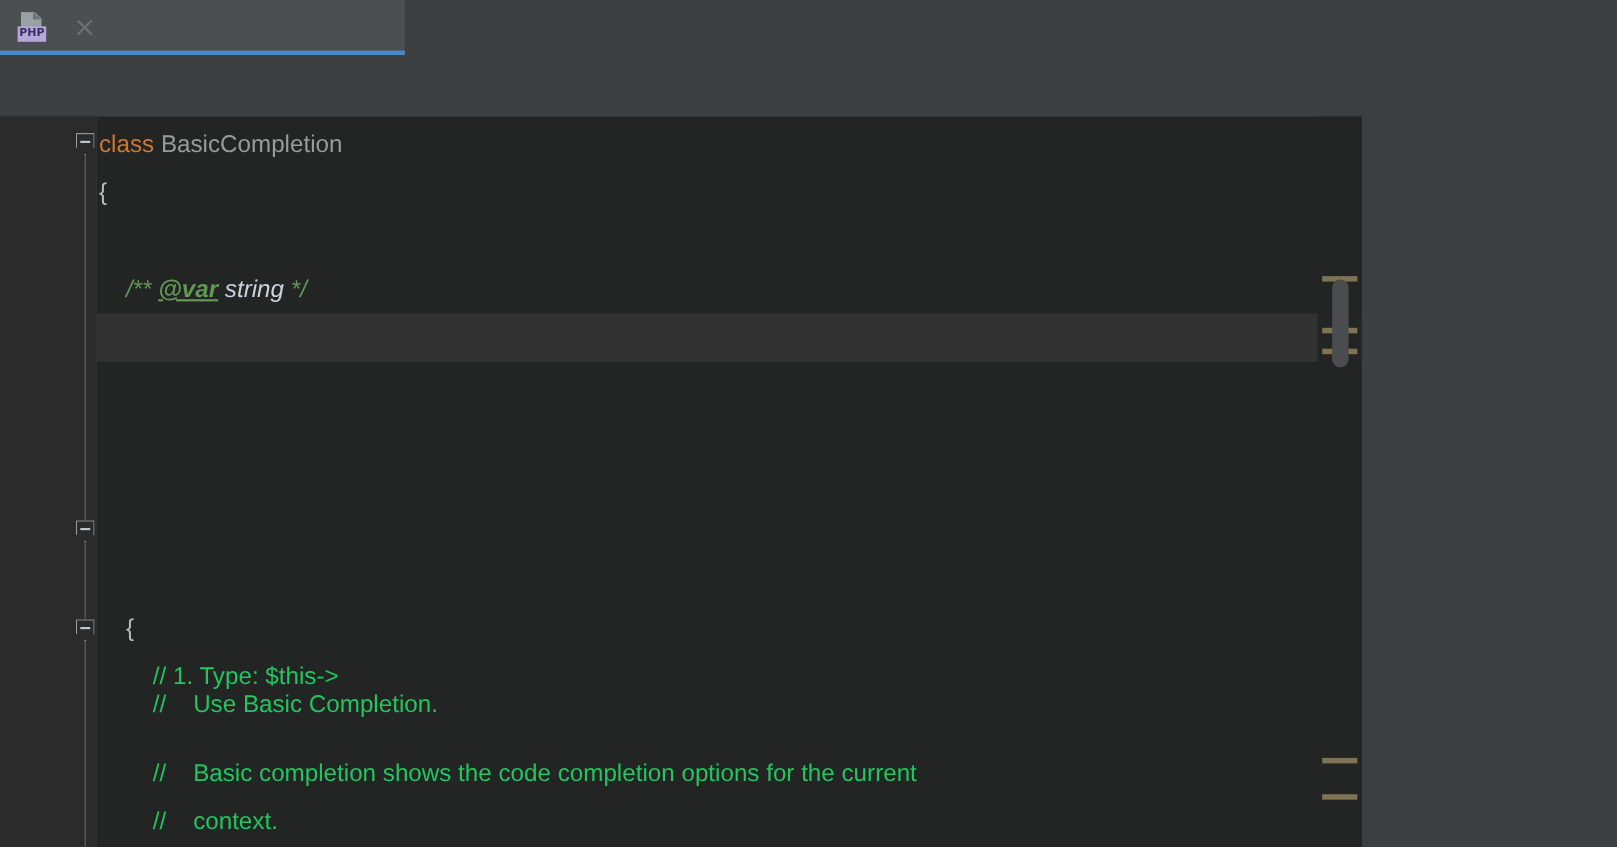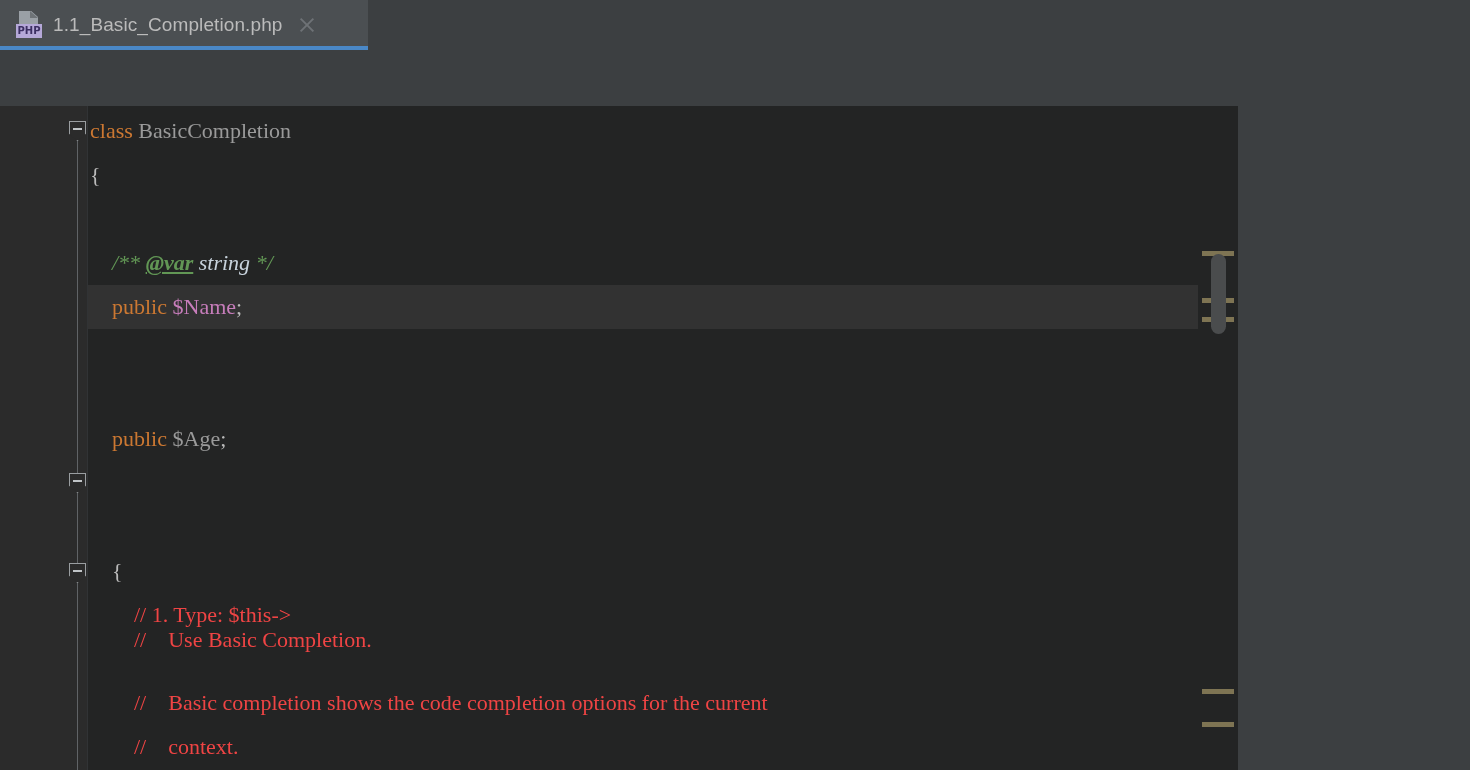--- a/index.html
+++ b/index.html
@@ -206,37 +206,37 @@
   .margin-guide {
     position: absolute;
     left: 1338px; top: 0;
     width: 1px; height: 664px;
     background: #4a4a4a;
   }
   .code-lines {
     position: absolute;
     left: 90px; top: 0;
     width: 1380px; height: 664px;
-    font-family: Liberation Serif, serif;
+    font-family: Liberation Sans, sans-serif;
     font-size: 22px;
   }
   .cl {
     position: absolute;
     left: 0;
     height: 44px;
     line-height: 44px;
     white-space: pre;
     color: #a9b7c6;
   }
   .kw   { color: #cc7832; }
   .id   { color: #9a9a9a; }
   .brace{ color: #bbbbbb; }
   .var  { color: #c77dbb; }
   .gray { color: #9a9a9a; }
-  .cmt  { color: #ef4444; text-align: center; }
+  .cmt  { color: #22c55e; text-align: center; }
   .doc  { color: #629755; font-style: italic; }
   .doctag {
     color: #629755;
     font-style: italic;
     font-weight: bold;
     text-decoration: underline;
   }
   .doctype { color: #c8d3dd; font-style: italic; }
 
   
@@ -323,21 +323,20 @@
 
 <div id="app">
 
   <div class="tabbar">
     <div class="tab">
       <div class="php-icon">
         <div class="page"></div>
         <div class="corner"></div>
         <div class="badge">PHP</div>
       </div>
-      <span class="tab-title">1.1_Basic_Completion.php</span>
       <span class="tab-close"></span>
     </div>
     <div class="tab-underline"></div>
     <div class="kebab">
       <i></i>
         <i></i>
         <i></i>
     </div>
   </div>
 
@@ -364,23 +363,21 @@
     <div class="fold-marker" style="top:457px">
       <div class="shield"></div>
         <div class="minus"></div>
     </div>
 
     <div class="code-lines" id="code-lines">
         <div class="cl" style="top: 3px;"><span class="kw">class</span><span> </span><span class="id">BasicCompletion</span></div>
         <div class="cl" style="top: 47px;"><span class="brace">{</span></div>
         <div class="cl" style="top: 91px;"></div>
         <div class="cl" style="top: 135px; text-align: right;"><span class="doc">    /** </span><span class="doctag">@var</span><span class="doc"> </span><span class="doctype">string</span><span class="doc"> */</span></div>
-        <div class="cl" style="top: 179px;"><span>    </span><span class="kw">public</span><span> </span><span class="var">$Name</span><span class="brace">;</span></div>
         <div class="cl" style="top: 223px;"></div>
-        <div class="cl" style="top: 311px;"><span>    </span><span class="kw">public</span><span> </span><span class="gray">$Age</span><span class="brace">;</span></div>
         <div class="cl" style="top: 355px;"></div>
         <div class="cl" style="top: 443px;"><span class="brace">    {</span></div>
         <div class="cl" style="top: 487px;"><span class="cmt">        // 1. Type: $this-&gt;</span></div>
         <div class="cl" style="top: 512px;"><span class="cmt">        //    Use Basic Completion.</span></div>
         <div class="cl" style="top: 619px;"><span class="cmt">        //    context.</span></div>
         <div class="cl" style="top: 575px;"><span class="cmt">        //    Basic completion shows the code completion options for the current</span></div>
         <div class="cl" style="top: 663px;"></div>
       </div>
 
     <div class="inspector">

